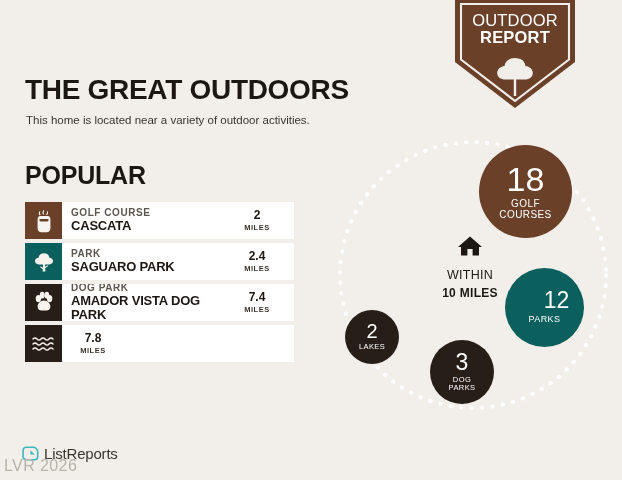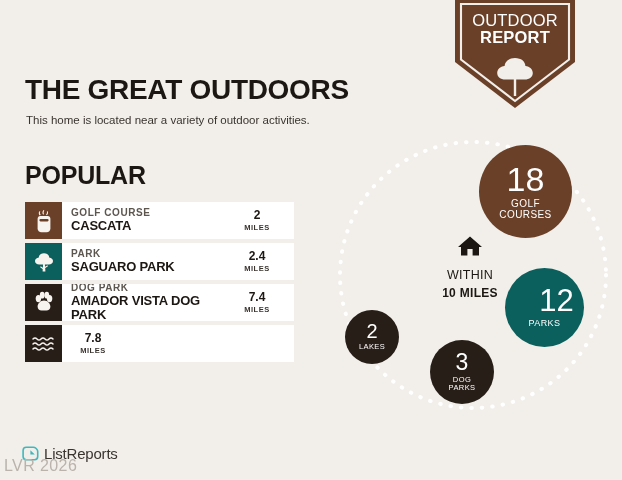--- a/index.html
+++ b/index.html
@@ -77,21 +77,21 @@
     color:#fff;text-align:center;line-height:1;
   }
   .circ .num{font-weight:300;line-height:.95;}
   .circ .lbl{font-weight:500;letter-spacing:.4px;line-height:1.1;}
 
   .c-golf{left:154px;top:5px;width:93px;height:93px;background:#6b4029;}
   .c-golf .num{font-size:34px;margin-bottom:3px;}
   .c-golf .lbl{font-size:10px;}
 
   .c-parks{left:180px;top:128px;width:79px;height:79px;background:#0b5f5c;}
-  .c-parks .num{font-size:31px;margin-bottom:3px;margin-left:24px;}
+  .c-parks .num{font-size:23px;margin-bottom:3px;margin-left:24px;}
   .c-parks .lbl{font-size:9px;}
 
   .c-lakes{left:20px;top:170px;width:54px;height:54px;background:#281e18;}
   .c-lakes .num{font-size:20px;margin-bottom:2px;}
   .c-lakes .lbl{font-size:7.5px;}
 
   .c-dogs{left:105px;top:200px;width:64px;height:64px;background:#281e18;}
   .c-dogs .num{font-size:23px;margin-bottom:2px;}
   .c-dogs .lbl{font-size:7.5px;}
 

